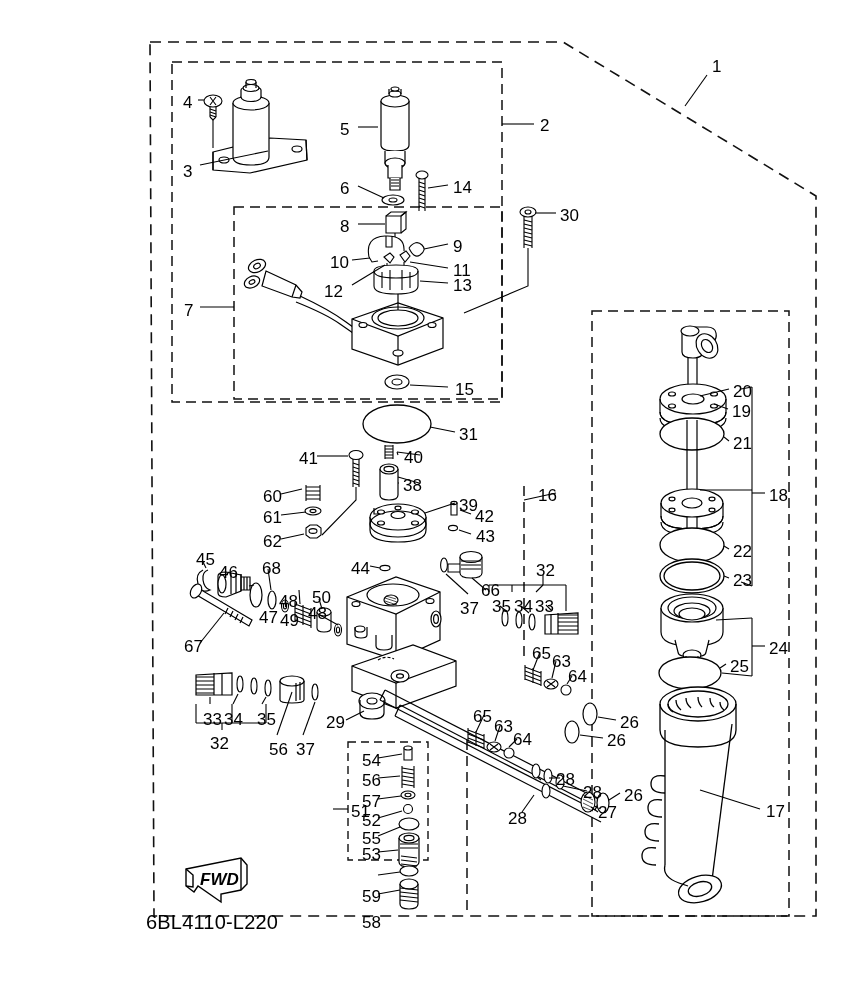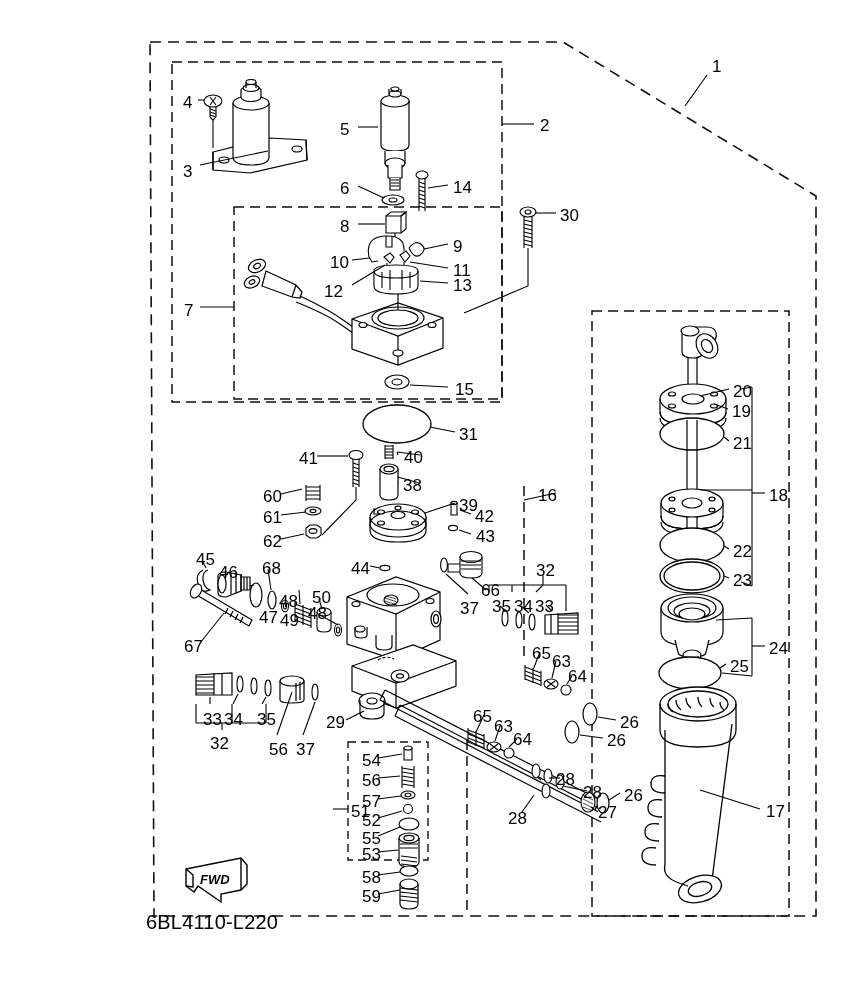--- a/index.html
+++ b/index.html
@@ -733,33 +733,33 @@
       <div class="lbl" style="left: 308px; top: 605px;">48</div>
       <div class="lbl" style="left: 280px; top: 580px; margin-top: 32px;">49</div>
       <div class="lbl" style="left: 312px; top: 589px;">50</div>
       <div class="lbl" style="left: 315px; top: 803px; margin-left: 36px;">51</div>
       <div class="lbl" style="left: 362px; top: 812px;">52</div>
       <div class="lbl" style="left: 362px; top: 846px;">53</div>
       <div class="lbl" style="left: 362px; top: 752px;">54</div>
       <div class="lbl" style="left: 362px; top: 830px;">55</div>
       <div class="lbl" style="left: 362px; top: 772px;">56</div>
       <div class="lbl" style="left: 362px; top: 793px;">57</div>
-      <div class="lbl" style="left: 362px; top: 869px;">58</div>
+      <div class="lbl" style="left: 362px; top: 914px;">58</div>
       <div class="lbl" style="left: 362px; top: 888px;">59</div>
       <div class="lbl" style="left: 263px; top: 488px;">60</div>
       <div class="lbl" style="left: 263px; top: 509px;">61</div>
       <div class="lbl" style="left: 263px; top: 533px;">62</div>
       <div class="lbl" style="left: 552px; top: 653px;">63</div>
       <div class="lbl" style="left: 568px; top: 668px;">64</div>
       <div class="lbl" style="left: 532px; top: 645px;">65</div>
       <div class="lbl" style="left: 494px; top: 718px;">63</div>
       <div class="lbl" style="left: 513px; top: 731px;">64</div>
       <div class="lbl" style="left: 473px; top: 708px;">65</div>
       <div class="lbl" style="left: 481px; top: 582px;">66</div>
       <div class="lbl" style="left: 184px; top: 638px;">67</div>
       <div class="lbl" style="left: 262px; top: 560px;">68</div>
     </div>
 
-<div class="lbl" id="fwdtext" style="left:200px;top:871px;font-weight:bold;font-size:13px;font-style:italic;">FWD</div>
+<div class="lbl" id="fwdtext" style="left:200px;top:871px;font-weight:bold;font-size:17px;font-style:italic;">FWD</div>
 
 <div class="diagid" style="left:146px;top:911px;">6BL4110-L220</div>
 
 </div>
 
 </body></html>

